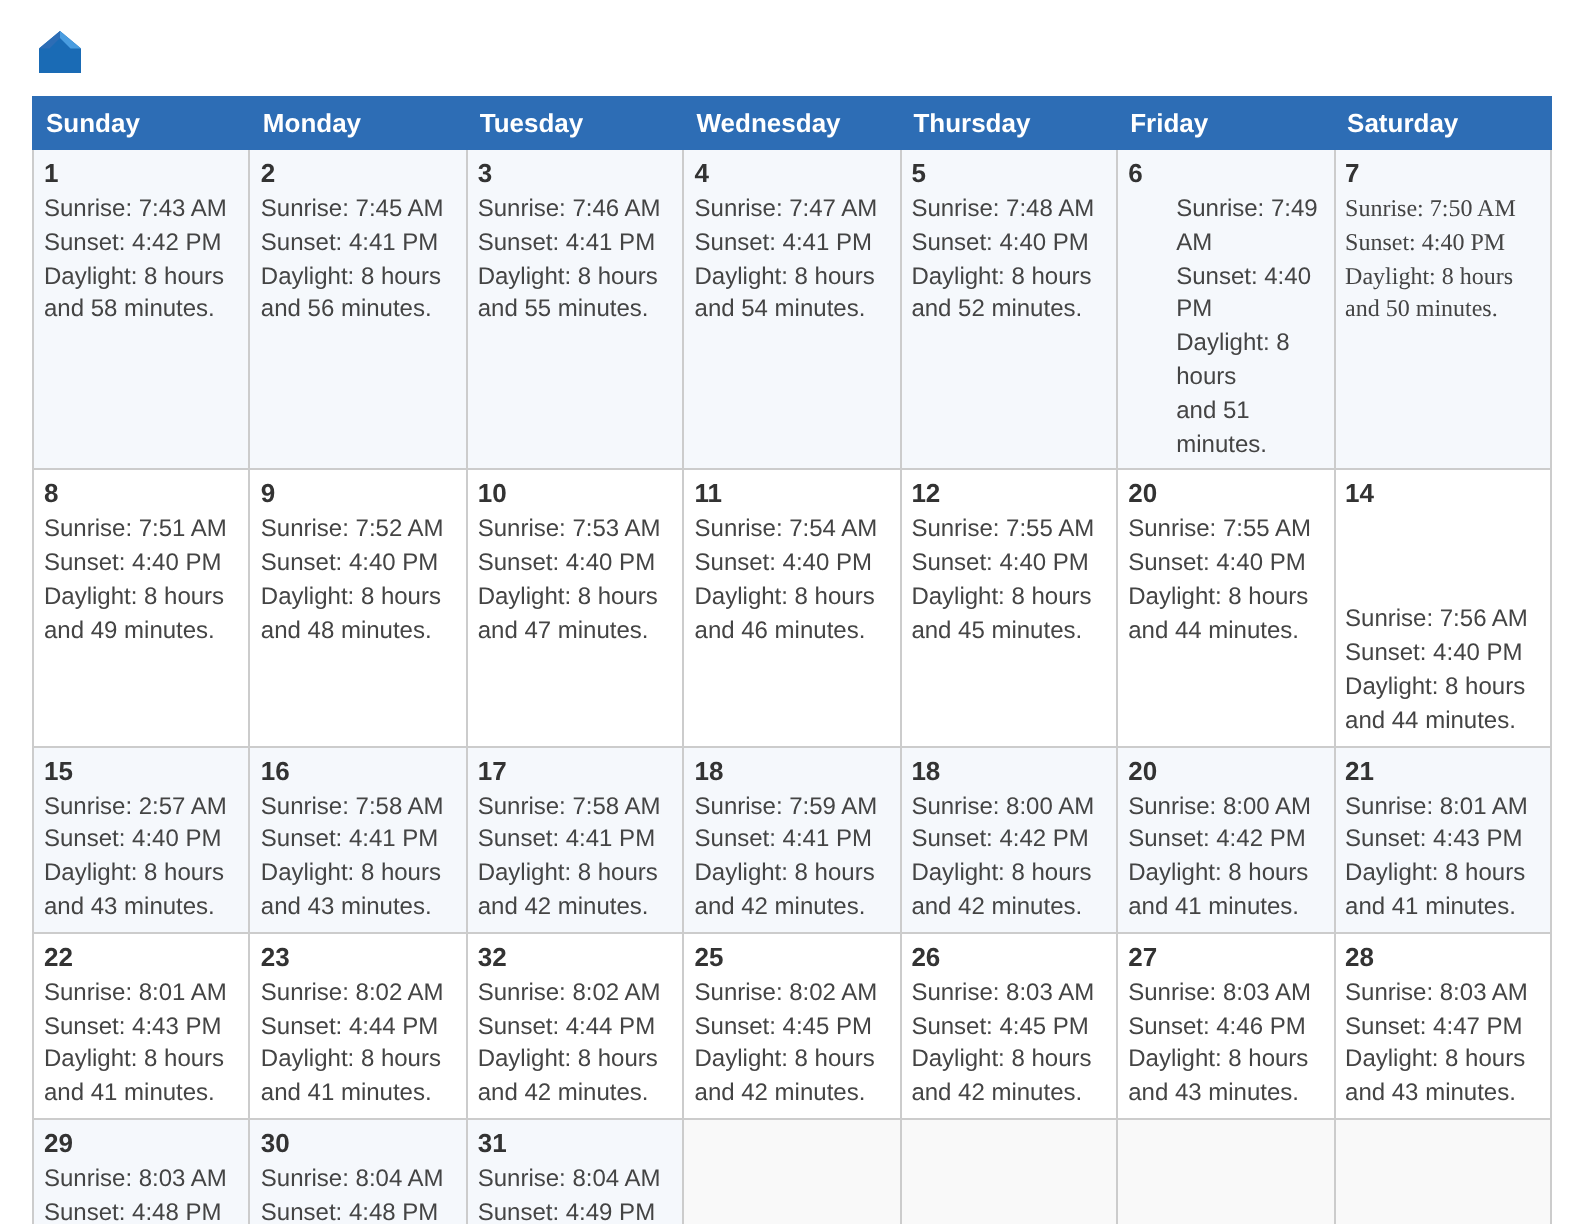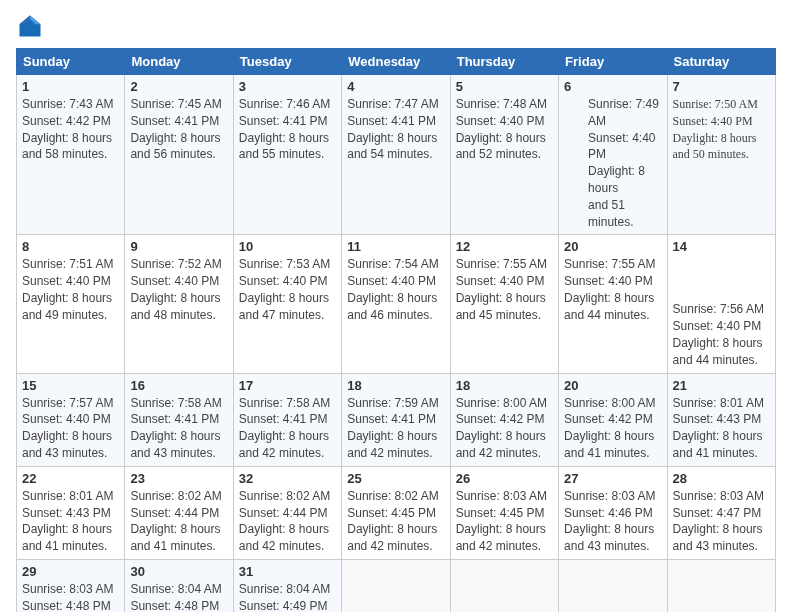--- a/index.html
+++ b/index.html
@@ -234,21 +234,21 @@
             <span class="day-num">14</span>
             <div class="cell-text" style="white-space: pre-line; margin-top: 47px;">Sunrise: 7:56 AM
 Sunset: 4:40 PM
 Daylight: 8 hours
 and 44 minutes.</div>
           </td>
         </tr>
         <tr>
           <td>
             <span class="day-num">15</span>
-            <div class="cell-text" style="white-space: pre-line;">Sunrise: 7:57 AM
+            <div class="cell-text" style="white-space: pre-line;">Sunrise: 2:57 AM
 Sunset: 4:40 PM
 Daylight: 8 hours
 and 43 minutes.</div>
           </td>
           <td>
             <span class="day-num">16</span>
             <div class="cell-text" style="white-space: pre-line;">Sunrise: 7:58 AM
 Sunset: 4:41 PM
 Daylight: 8 hours
 and 43 minutes.</div>

